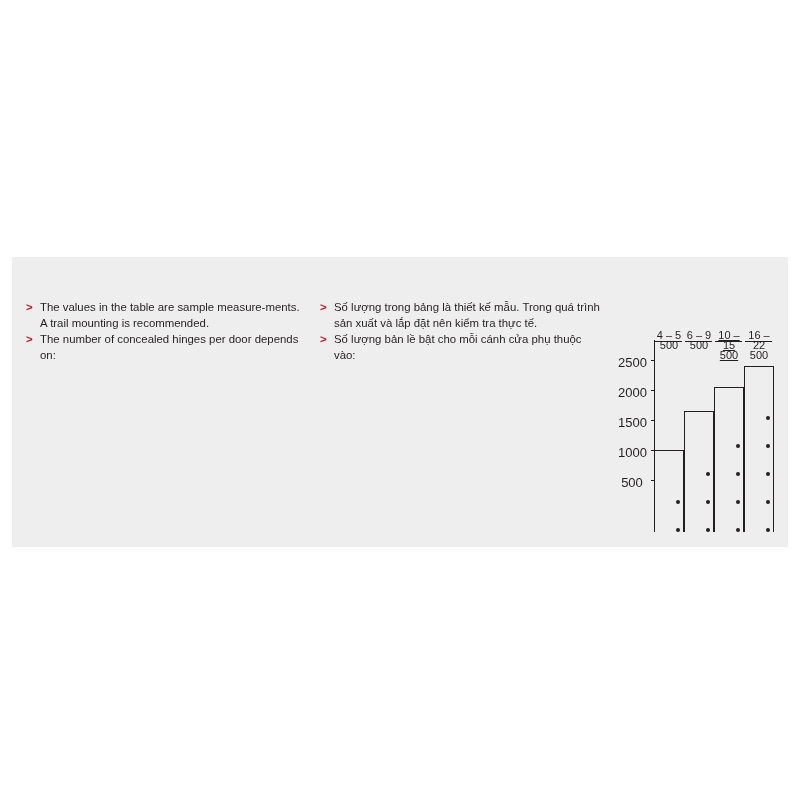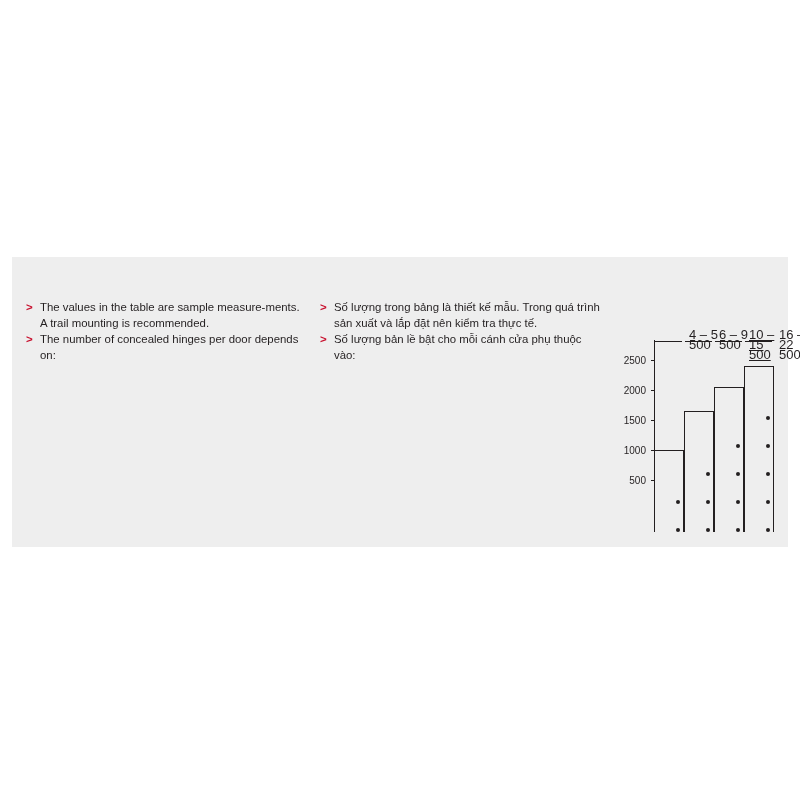--- a/index.html
+++ b/index.html
@@ -84,36 +84,35 @@
   
   #chart {
     position: absolute;
     left: 600px;
     top: 50px;
     width: 165px;
     height: 205px;
   }
   #chart .colhead {
     position: absolute;
+    font-size: 11px;
+    color: #231f20;
+    text-align: center;
+    line-height: 10px;
+  }
+  #chart .headrule {
+    position: absolute;
+    height: 1px;
+    background: #231f20;
+  }
+  #chart .ylabel {
+    position: absolute;
     font-size: 13px;
     color: #231f20;
-    text-align: left;
-    line-height: 10px;
-    margin-left: 35px;
-  }
-  #chart .headrule {
-    position: absolute;
-    height: 1px;
-    background: #231f20;
-  }
-  #chart .ylabel {
-    position: absolute;
-    font-size: 10px;
-    color: #231f20;
-    text-align: right;
+    text-align: center;
     width: 28px;
   }
   #chart .tick {
     position: absolute;
     width: 4px;
     height: 1px;
     background: #231f20;
   }
   #chart .axis {
     position: absolute;

